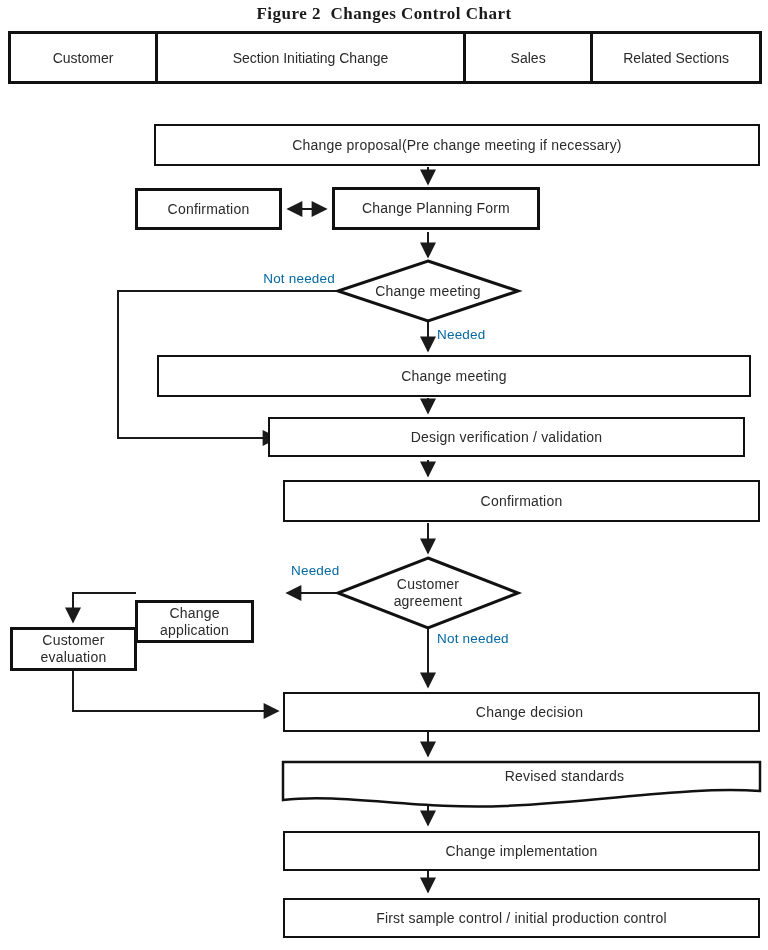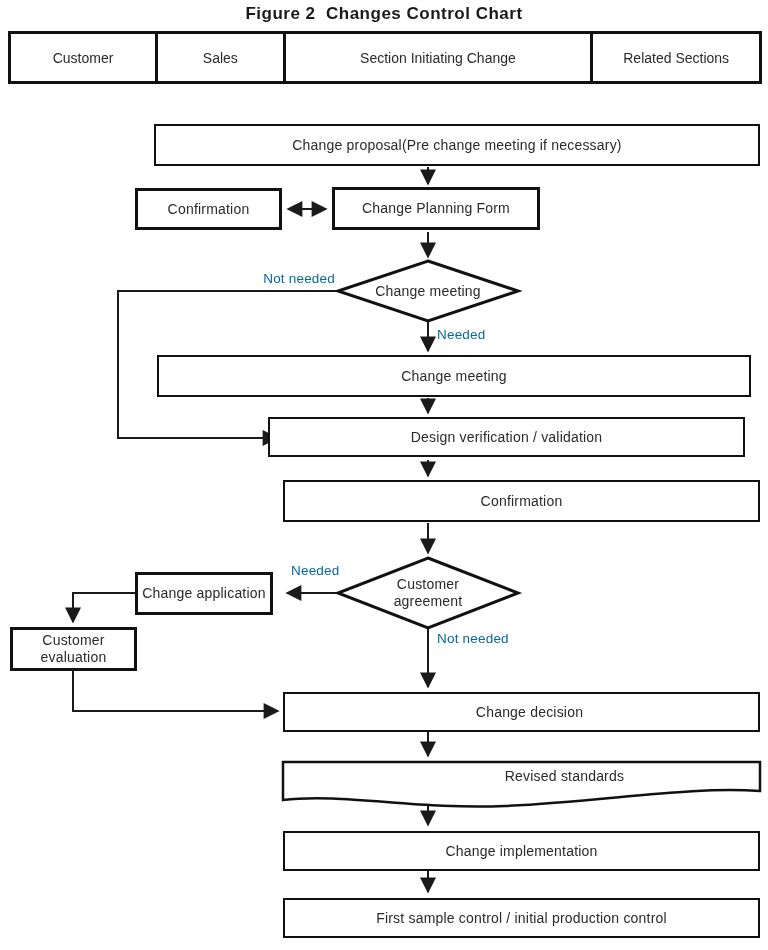--- a/index.html
+++ b/index.html
@@ -2,21 +2,21 @@
 <html><head>
 <meta charset="utf-8">
 <style>
   html,body{margin:0;padding:0;background:#ffffff;}
   #canvas{
     position:relative;width:768px;height:950px;background:#ffffff;
     font-family:"Liberation Sans",sans-serif;overflow:hidden;
   }
   .fig-title{
     position:absolute;left:0;top:4px;width:768px;text-align:center;
-    font-family:Liberation Sans, sans-serif;font-weight:700;font-size:17px;
+    font-family:Liberation Serif, serif;font-weight:700;font-size:17px;
     letter-spacing:.5px;color:#1a1a1a;white-space:pre;
   }
   .lane-header{
     position:absolute;left:8px;top:31px;width:754px;height:53px;
     border:3px solid #111;box-sizing:border-box;display:flex;background:#fff;
   }
   .lane-cell{
     display:flex;align-items:center;justify-content:center;
     font-size:14px;color:#2a2a2a;box-sizing:border-box;
   }
@@ -66,38 +66,38 @@
     </g>
     <polygon points="428,261 518,291 428,321 338,291" fill="#ffffff" stroke="#111" stroke-width="3"></polygon>
     <polygon points="428,558 518,593 428,628 338,593" fill="#ffffff" stroke="#111" stroke-width="3"></polygon>
     <path d="M283,762 H760 V791 C690,786 608,801 505,806 C418,810 343,793 283,800 Z" fill="#ffffff" stroke="#111" stroke-width="2.5"></path>
   </svg>
 
   <div class="fig-title">Figure 2  Changes Control Chart</div>
 
   <div class="lane-header">
     <div class="lane-cell" style="flex:147;">Customer</div>
+    <div class="lane-cell" style="flex:311;">Section Initiating Change</div>
     <div class="lane-cell" style="flex:127;">Sales</div>
-    <div class="lane-cell" style="flex:311;">Section Initiating Change</div>
     <div class="lane-cell" style="flex:169;">Related Sections</div>
   </div>
 
   <div class="box" style="left:154px;top:124px;width:606px;height:42px;">Change proposal(Pre change meeting if necessary)</div>
 
   <div class="box bold" style="left:135px;top:188px;width:147px;height:42px;">Confirmation</div>
 
   <div class="box bold" style="left:332px;top:187px;width:208px;height:43px;">Change Planning Form</div>
 
   <div class="box" style="left:157px;top:355px;width:594px;height:42px;">Change meeting</div>
 
   <div class="box" style="left:268px;top:417px;width:477px;height:40px;">Design verification / validation</div>
 
   <div class="box" style="left:283px;top:480px;width:477px;height:42px;">Confirmation</div>
 
-  <div class="box bold" style="left:135px;top:572px;width:138px;height:43px;">Change application</div>
+  <div class="box bold" style="left:135px;top:600px;width:119px;height:43px;">Change application</div>
 
   <div class="box bold" style="left:10px;top:627px;width:127px;height:44px;flex-direction:column;">
     <span>Customer</span>
     <span>evaluation</span>
   </div>
 
   <div class="box" style="left:283px;top:692px;width:477px;height:40px;padding-left:16px;">Change decision</div>
 
   <div class="diamond-label" style="left:283px;top:768px;width:563px;">Revised standards</div>
 

